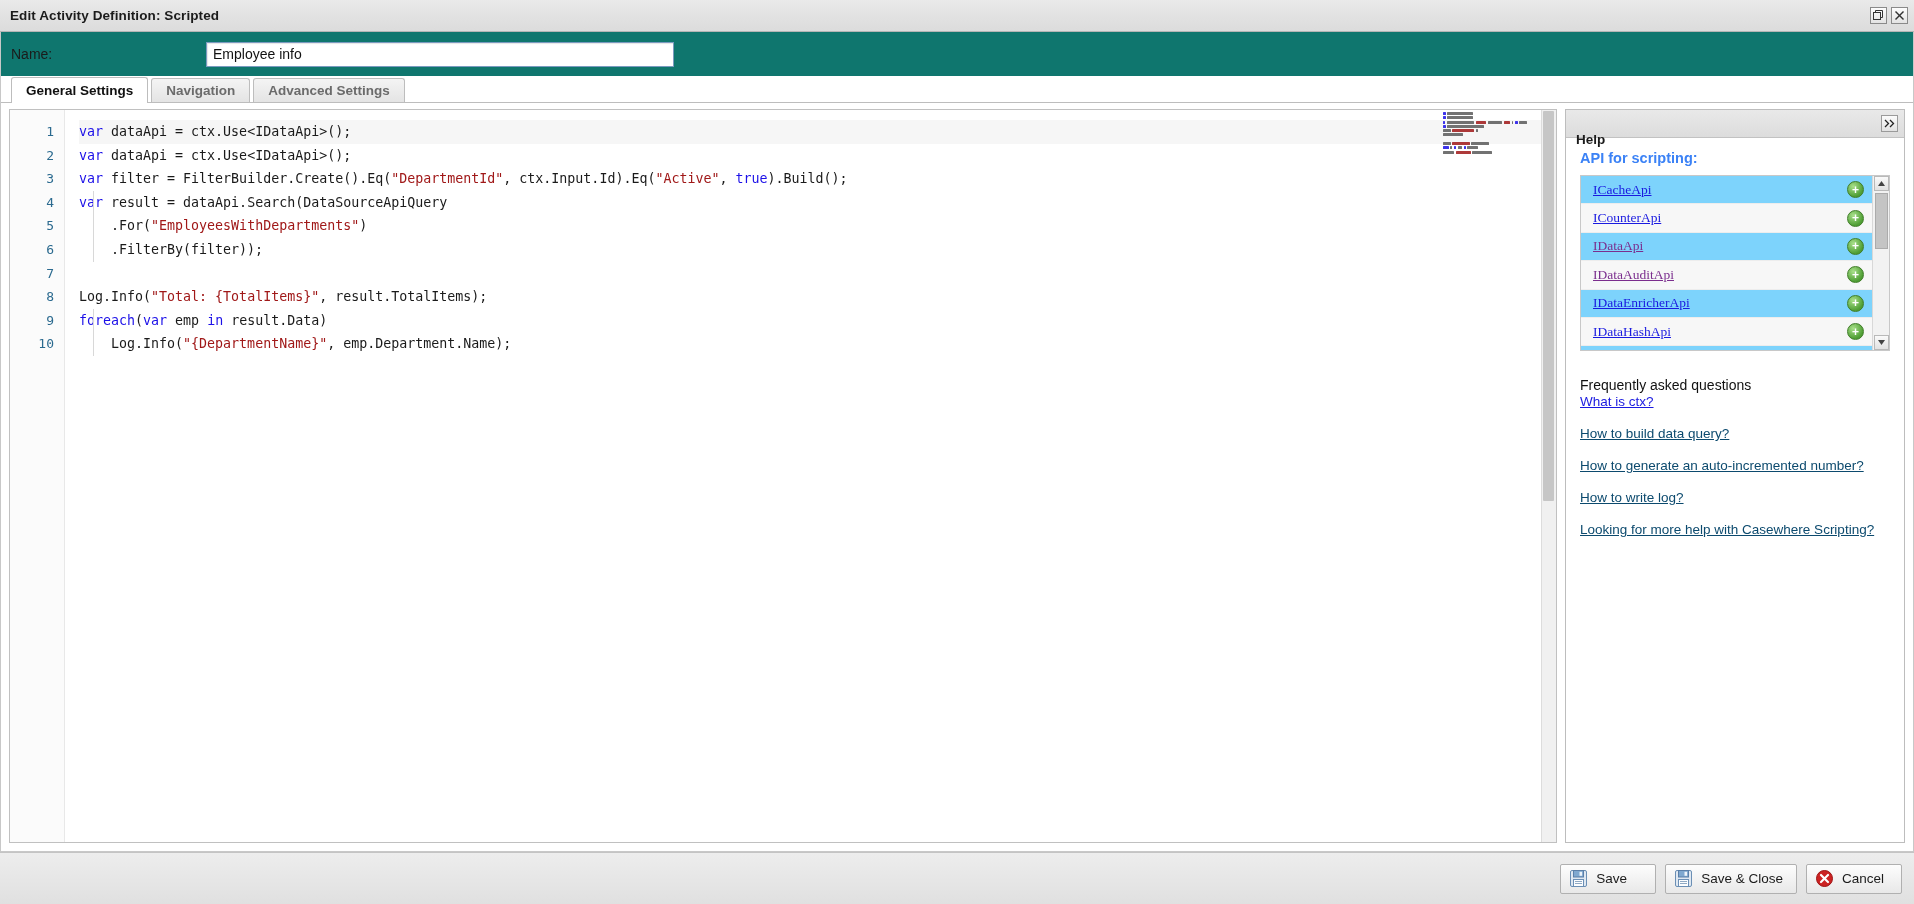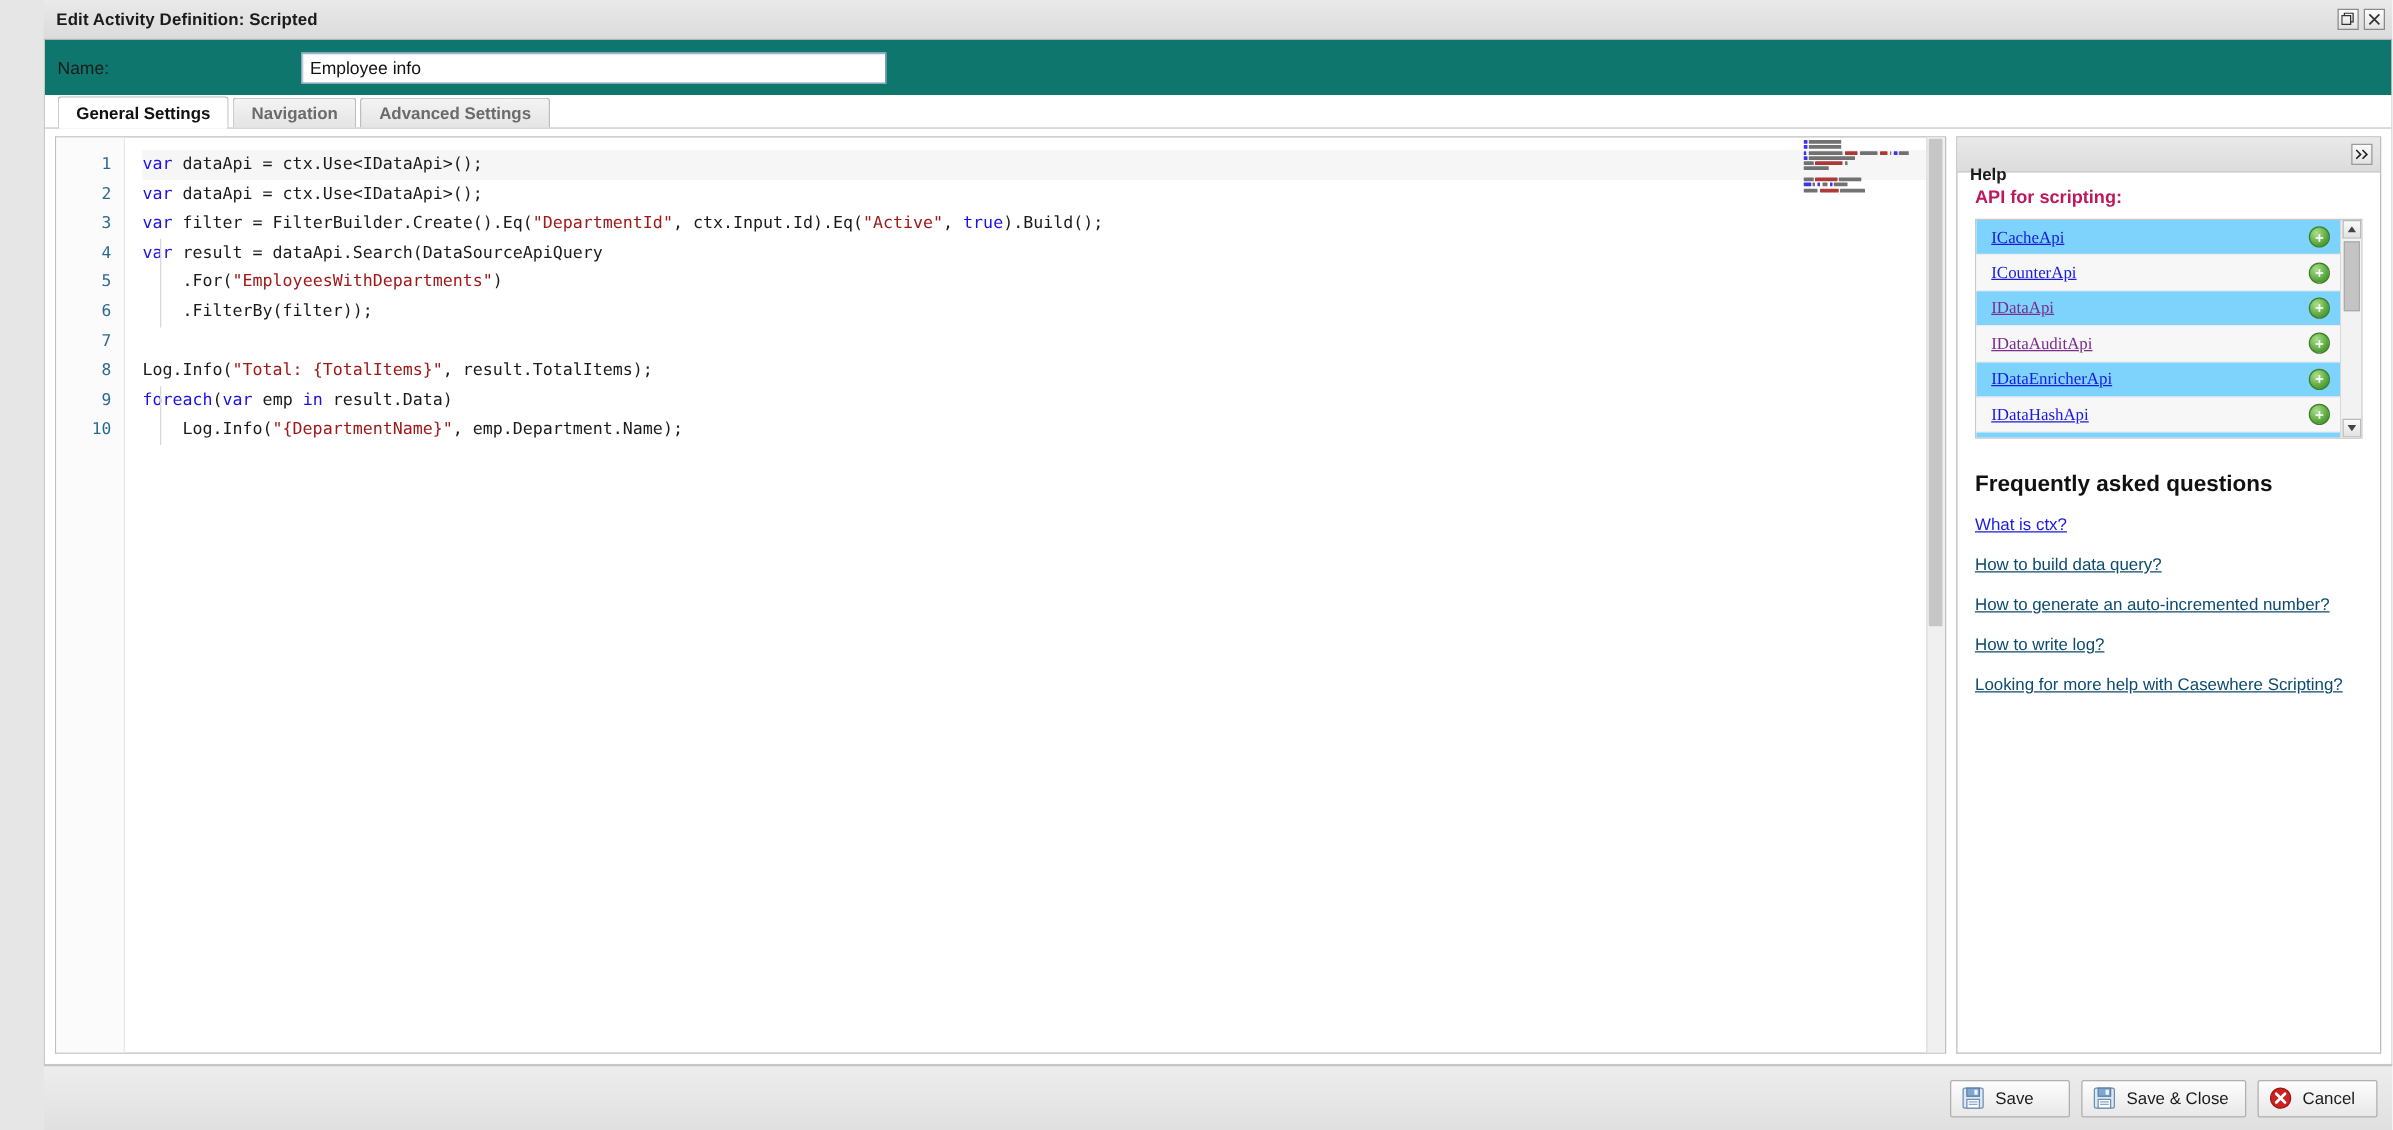--- a/index.html
+++ b/index.html
@@ -10,21 +10,20 @@
     font-size: 13px;
     background: #ffffff;
     overflow: hidden;
   }
 
   
   .window {
     width: 1914px; height: 904px;
     display: flex; flex-direction: column;
     background: #e6e6e6;
-    padding-left: 35px;
   }
   .titlebar {
     height: 32px; min-height: 32px;
     background: linear-gradient(to bottom, #eaeaea 0%, #e2e2e2 50%, #dcdcdc 100%);
     border-bottom: 1px solid #b5b5b5;
     display: flex; align-items: center;
     padding: 0 6px 0 10px;
   }
   .titlebar-text {
     font-weight: bold; font-size: 13.5px; color: #1b1b1b;
@@ -194,21 +193,21 @@
   .help-header-title { flex: 1; font-weight: bold; font-size: 13.5px; color: #1b1b1b; margin-top: 31px; }
   .collapse-btn {
     width: 17px; height: 17px;
     border: 1px solid #9a9a9a;
     background: linear-gradient(to bottom,#fbfbfb,#e2e2e2);
     font-size: 10px; color: #222;
     display: flex; align-items: center; justify-content: center;
     cursor: pointer; line-height: 1;
   }
   .help-body { padding: 12px 14px 0 14px; overflow: hidden; flex: 1; }
-  .help-h1 { font-weight: bold; font-size: 14.5px; color: #be185d; margin: 0 0 9px 0; }
+  .help-h1 { font-weight: bold; font-size: 14.5px; color: #3b82f6; margin: 0 0 9px 0; }
 
   .api-box {
     border: 1px solid #c8c8c8;
     height: 176px;
     display: flex;
     background: #fff;
     overflow: hidden;
   }
   .api-list { flex: 1; min-width: 0; }
   .api-row {
@@ -247,21 +246,21 @@
     border: 1px solid #b9b9b9;
     display: flex; align-items: center; justify-content: center;
     font-size: 8px; color: #444; cursor: pointer;
   }
   .sc-track { flex: 1; width: 100%; background: #f2f2f2; }
   .sc-thumb {
     width: 13px; height: 56px; margin: 2px auto 0 auto;
     background: #c4c4c4; border: 1px solid #ababab;
   }
 
-  .faq-h { font-weight: bold; font-size: 18px; color: #111; margin: 26px 0 14px 0; }
+  .faq-h { font-weight: normal; font-size: 14px; color: #111; margin: 26px 0 1px 0; }
   .faq-link {
     display: block;
     color: #1a1ae0; text-decoration: underline;
     font-size: 13.5px; margin-bottom: 17px; cursor: pointer;
   }
   .faq-link.visited { color: #0c4a6e; }
 
   
   .footer {
     height: 52px; min-height: 52px;

